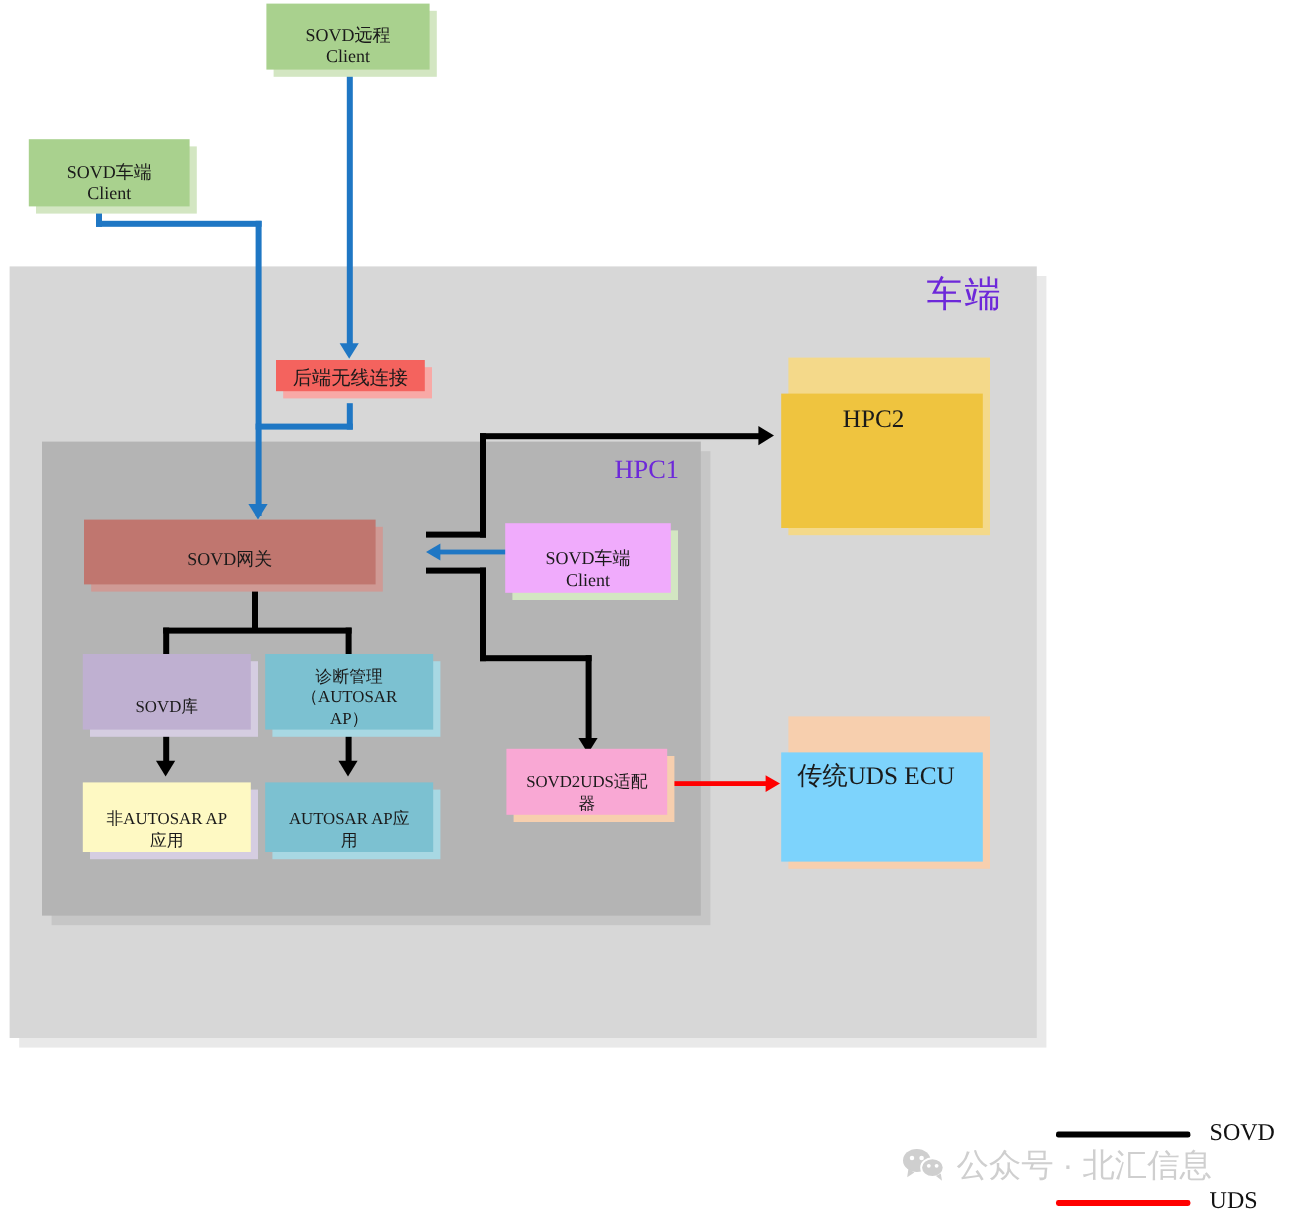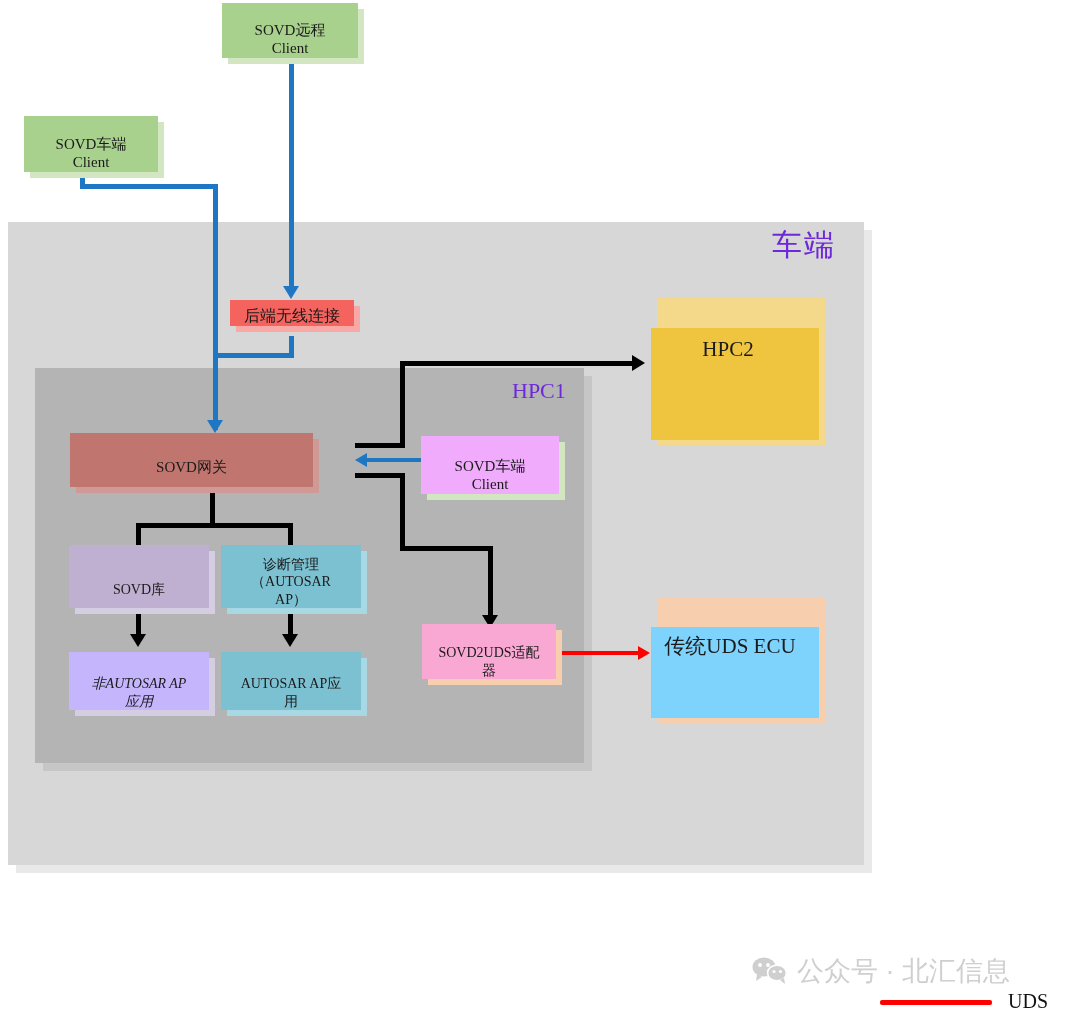--- a/index.html
+++ b/index.html
@@ -164,21 +164,21 @@
     <div class="shadow" style="background:#a8d8e3;"></div>
     <div class="face" style="background:#7cc1d1;">
       <span>诊断管理
 （AUTOSAR
 AP）</span>
     </div>
   </div>
 
   <div class="node" style="left:69px;top:652px;width:140px;height:58px;font-size:14px;">
     <div class="shadow" style="background:#d5cde1;"></div>
-    <div class="face" style="background:#c4b5fd;font-style:italic;">
+    <div class="face" style="background:#fef9c3;">
       <span>非AUTOSAR AP
 应用</span>
     </div>
   </div>
 
   <div class="node" style="left:221px;top:652px;width:140px;height:58px;font-size:14px;">
     <div class="shadow" style="background:#a8d8e3;"></div>
     <div class="face" style="background:#7cc1d1;">
       <span>AUTOSAR AP应
 用</span>
@@ -194,20 +194,24 @@
   </div>
 
   <div class="node corner" style="left:651px;top:591px;width:168px;height:127px;font-size:21px;">
     <div class="shadow" style="background:#f7cfae;"></div>
     <div class="face" style="background:#7dd3fc;">
       <span style="padding:6px 10px 0 0;">传统UDS ECU</span>
     </div>
   </div>
 
   <div id="legend">
+    <div class="legend-row" style="top:63px;">
+      <div class="legend-line" style="background:#000000;"></div>
+      <div class="legend-text">SOVD</div>
+    </div>
     <div class="legend-row" style="top:120px;">
       <div class="legend-line" style="background:#ff0000;"></div>
       <div class="legend-text">UDS</div>
     </div>
   </div>
 
   <div id="watermark">
     <svg width="36" height="30" viewBox="0 0 36 30">
       <ellipse cx="12" cy="11" rx="11.5" ry="9.6" fill="#cfcfcf"></ellipse>
       <polygon points="5,18 4,25 10,21" fill="#cfcfcf"></polygon>

